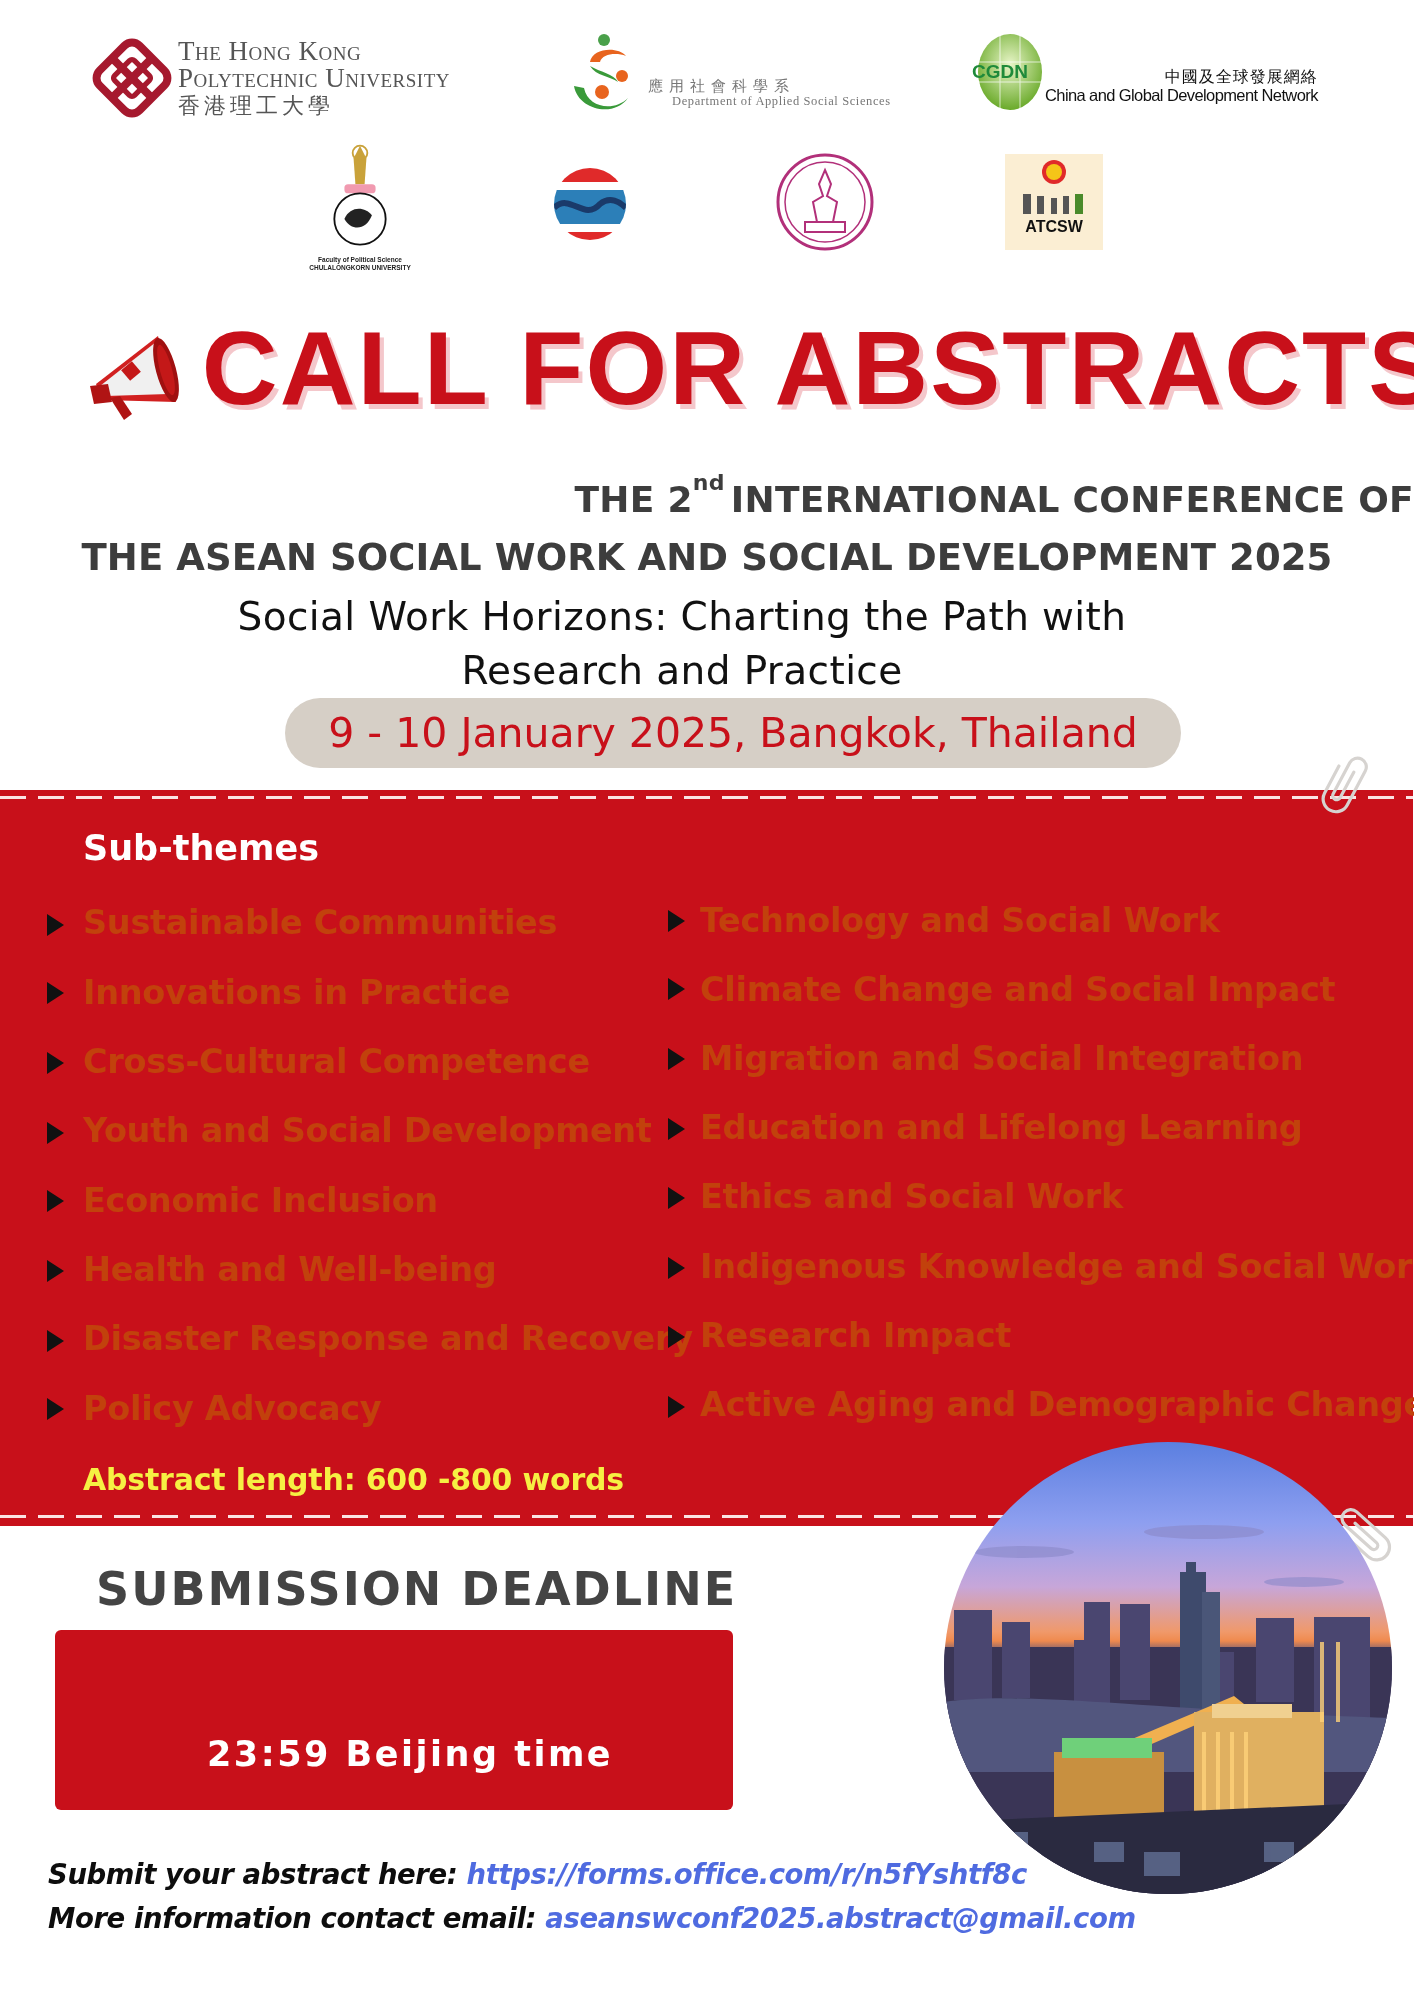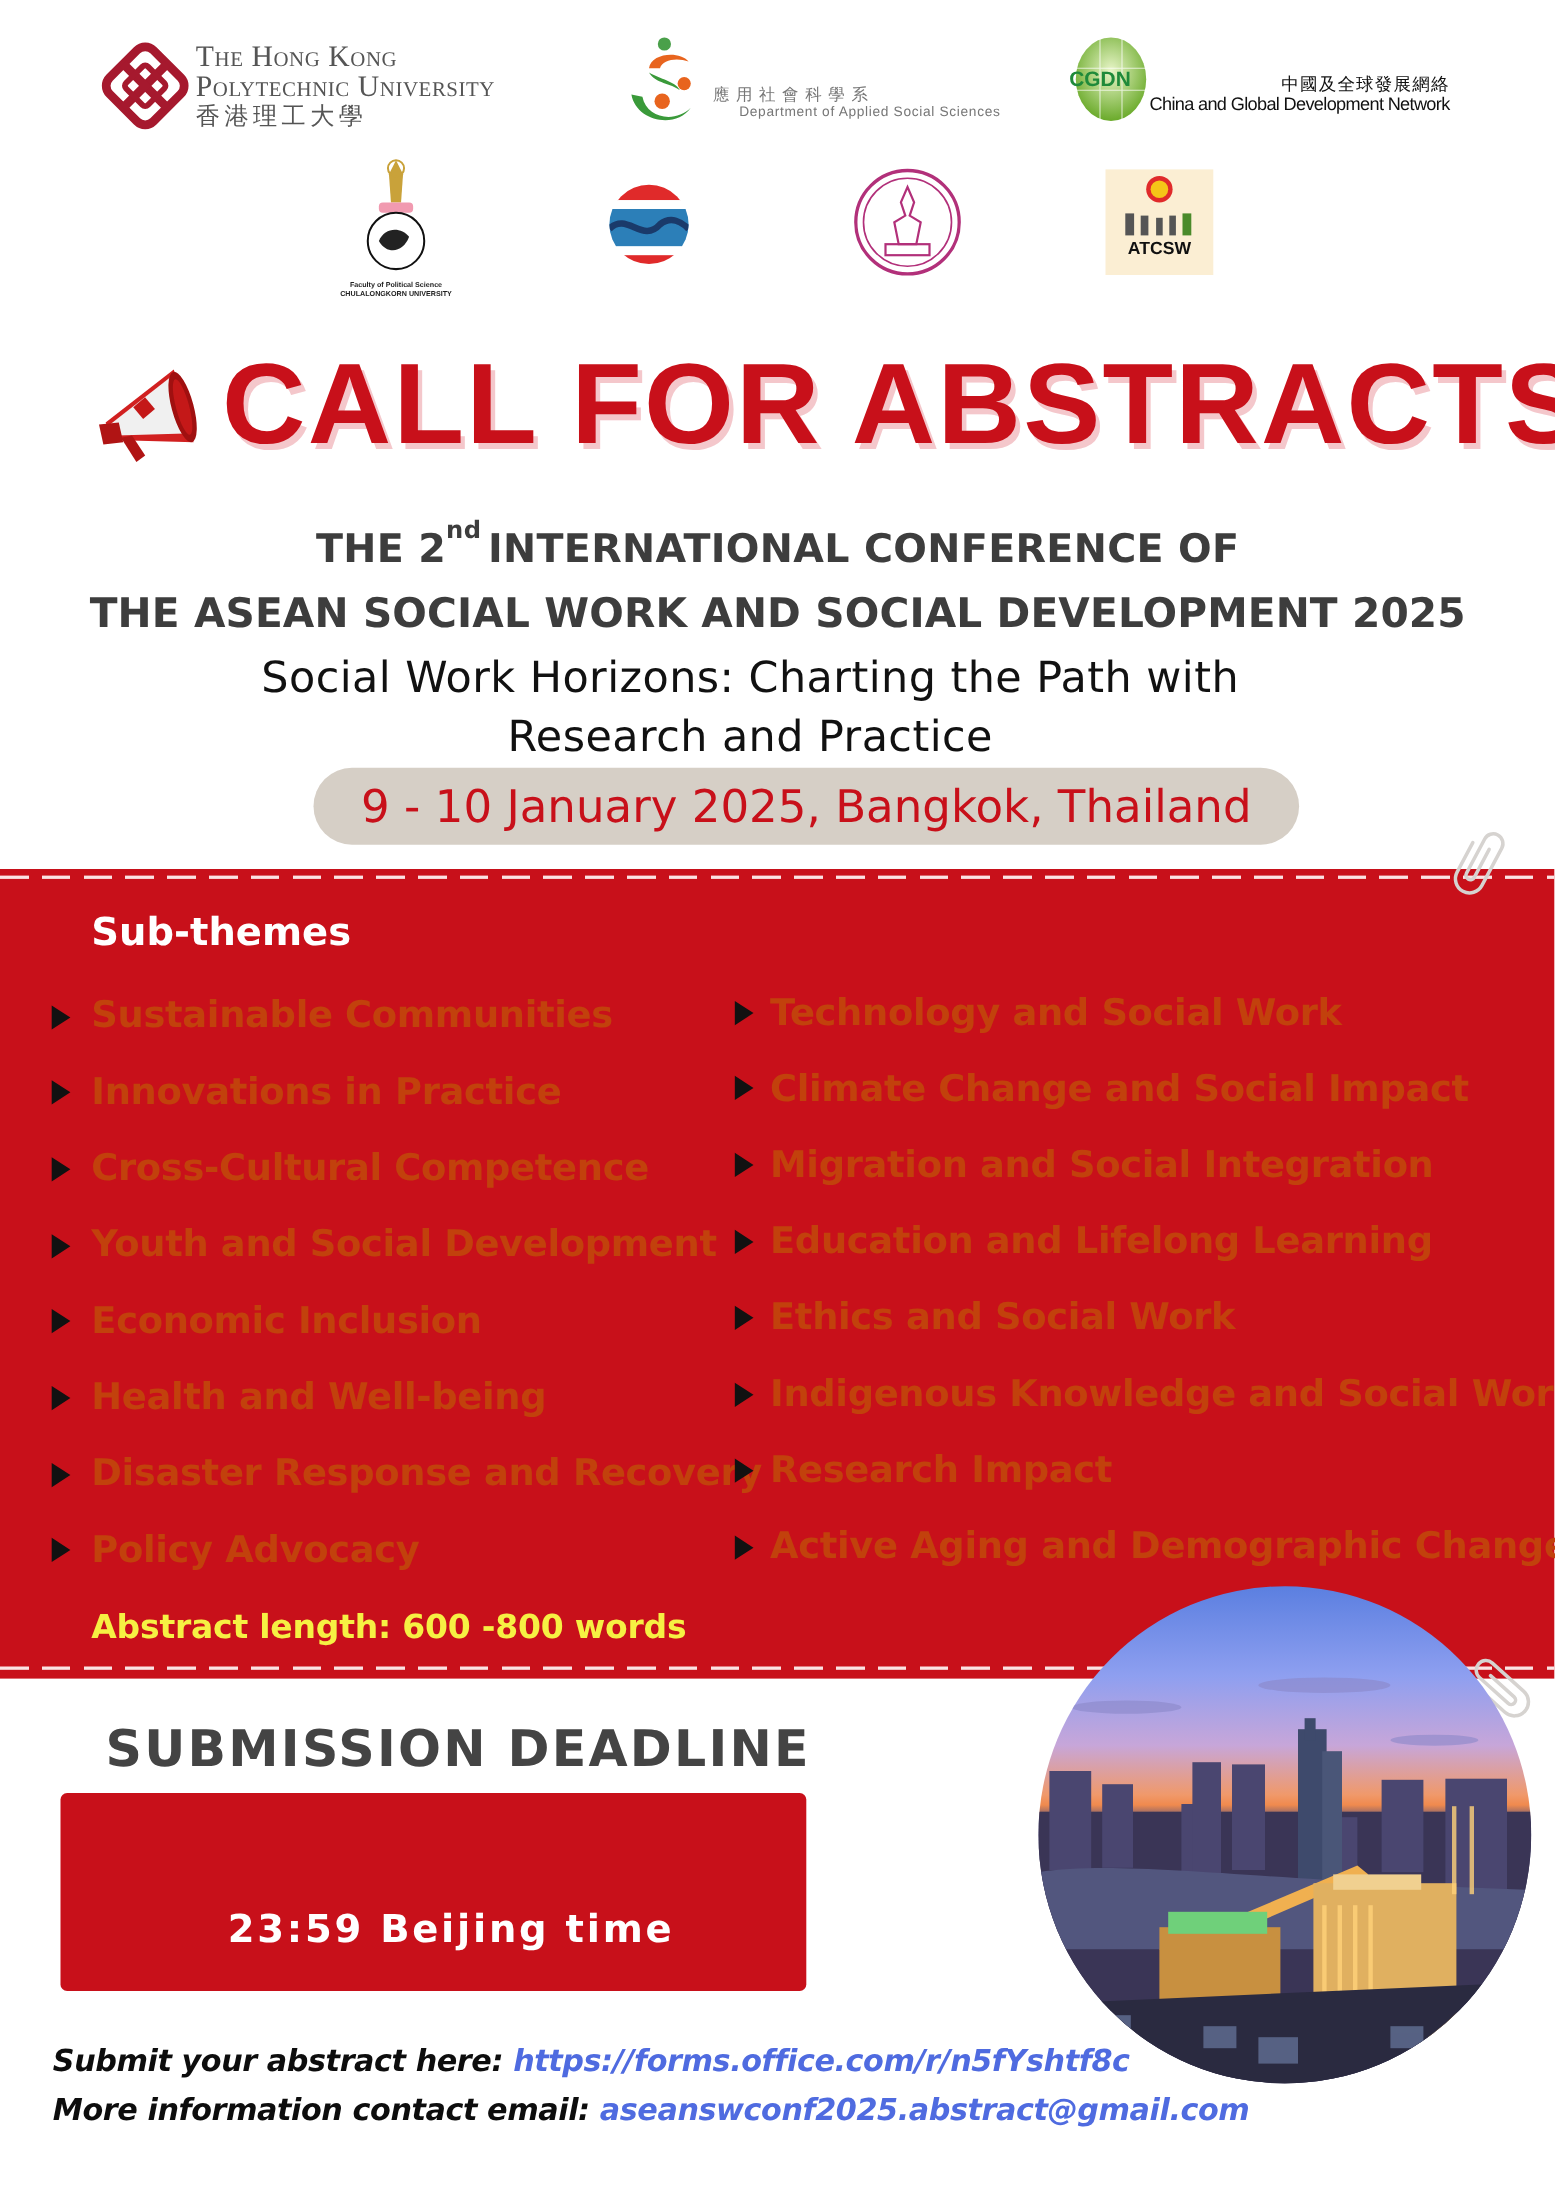--- a/index.html
+++ b/index.html
@@ -11,41 +11,41 @@
   .logo { position: absolute; }
   .polyu-mark { width: 88px; height: 88px; left: 88px; top: 34px; }
   .polyu-text { left: 178px; top: 38px; font-family: "Liberation Serif", serif; color: #555; line-height: 1; }
   .polyu-text .l1 { font-size: 27px; letter-spacing: 0.5px; font-variant: small-caps; }
   .polyu-text .l2 { font-size: 27px; letter-spacing: 0.5px; font-variant: small-caps; margin-top: 0px; }
   .polyu-text .l3 { font-size: 22px; margin-top: 3px; letter-spacing: 4px; }
 
   .apss-mark { left: 570px; top: 32px; width: 70px; height: 86px; }
   .apss-text { left: 648px; top: 78px; color: #777; line-height: 1.1; }
   .apss-text .c { font-size: 15px; letter-spacing: 6px; }
-  .apss-text .e { font-size: 12.5px; margin-left: 24px; letter-spacing: 0.6px; font-family: Liberation Sans, sans-serif; }
+  .apss-text .e { font-size: 12.5px; margin-left: 24px; letter-spacing: 0.6px; font-family: Liberation Serif, serif; }
 
   .cgdn-mark { left: 970px; top: 32px; width: 80px; height: 80px; }
   .cgdn-text { left: 1055px; top: 68px; color: #111; line-height: 1.15; text-align: right; }
   .cgdn-text .c { font-size: 16px; font-family: "DejaVu Serif", serif; letter-spacing: 1px; }
   .cgdn-text .e { font-size: 16.5px; font-family: "Liberation Sans", sans-serif; letter-spacing: -0.6px; margin-left: -10px; }
 
   .chula { left: 295px; top: 142px; width: 130px; text-align: center; }
   .chula .cap { font-size: 6.5px; color: #222; line-height: 1.2; font-family: "Liberation Sans", sans-serif; font-weight: bold; }
   .swpc { left: 540px; top: 152px; width: 100px; height: 100px; }
   .seal { left: 775px; top: 152px; width: 100px; height: 100px; }
   .atcsw { left: 1005px; top: 154px; width: 98px; height: 96px; background: #fbeed3; text-align: center; }
   .atcsw .t { position: absolute; left: 0; right: 0; bottom: 14px; font-family: "Liberation Sans", sans-serif; font-weight: bold; font-size: 16px; color: #111; margin-top: 22px; }
 
   
   .megaphone { left: 80px; top: 328px; width: 100px; height: 96px; }
   .headline { left: 208px; top: 316px; font-family: "Liberation Sans", sans-serif; font-weight: bold;
     font-size: 104px; color: #c8101a; letter-spacing: 2px; line-height: 1; white-space: nowrap;
     text-shadow: 4px 5px 0 #f4c7cb; transform: scaleX(1.01); }
 
-  .conf-1 { left: 0; right: 0; top: 478px; text-align: center; font-family: "DejaVu Sans", sans-serif; font-weight: bold;
+  .conf-1 { left: 0; right: 0; top: 478px; text-align: right; font-family: "DejaVu Sans", sans-serif; font-weight: bold;
     font-size: 36px; color: #3d3d3d; letter-spacing: 0.3px; line-height: 1.2; }
   .conf-1 sup { font-size: 22px; position: relative; top: -8px; vertical-align: top; margin-right: 6px; }
   .conf-2 { left: 0; right: 0; top: 536px; text-align: center; font-family: "DejaVu Sans", sans-serif; font-weight: bold;
     font-size: 37px; color: #3d3d3d; letter-spacing: 0.1px; line-height: 1.2; }
   .theme { left: 0; right: 0; text-align: center; font-family: "DejaVu Sans", sans-serif; font-size: 39px; color: #111;
     line-height: 1.2; letter-spacing: 0.4px; }
   .theme.l1 { top: 594px; left: -50px; }
   .theme.l2 { top: 648px; left: -50px; }
 
   .date-pill { left: 285px; top: 698px; width: 896px; height: 70px; background: #d6cfc6; border-radius: 35px;

